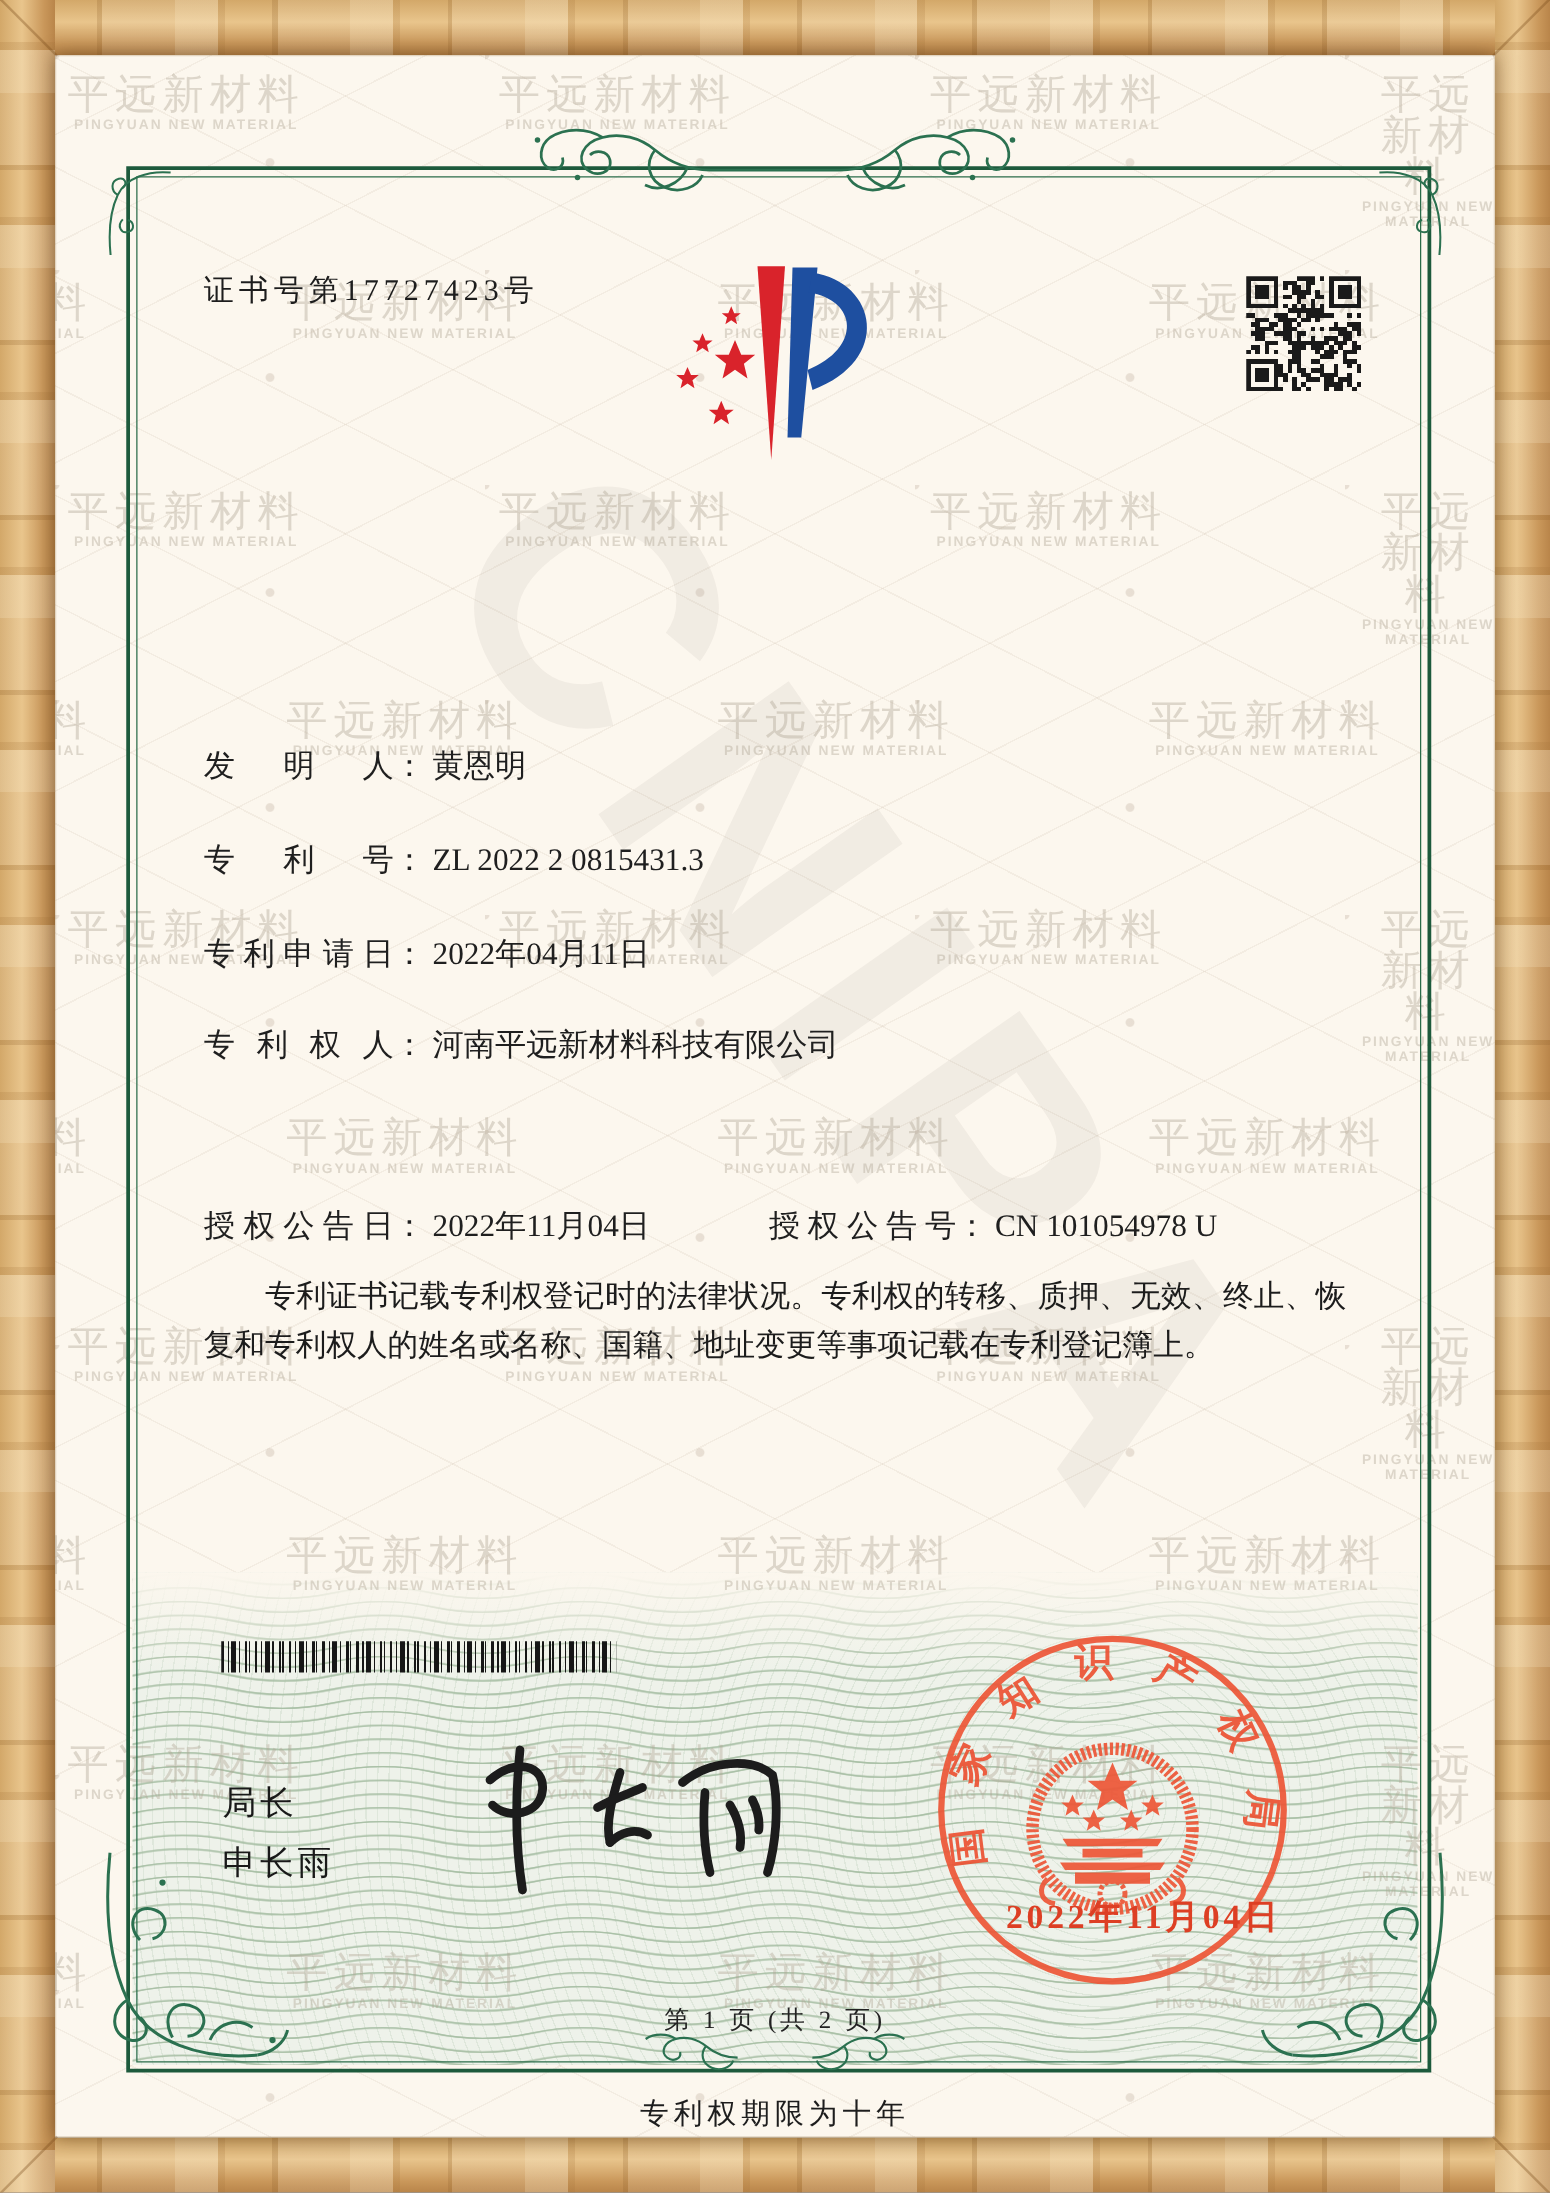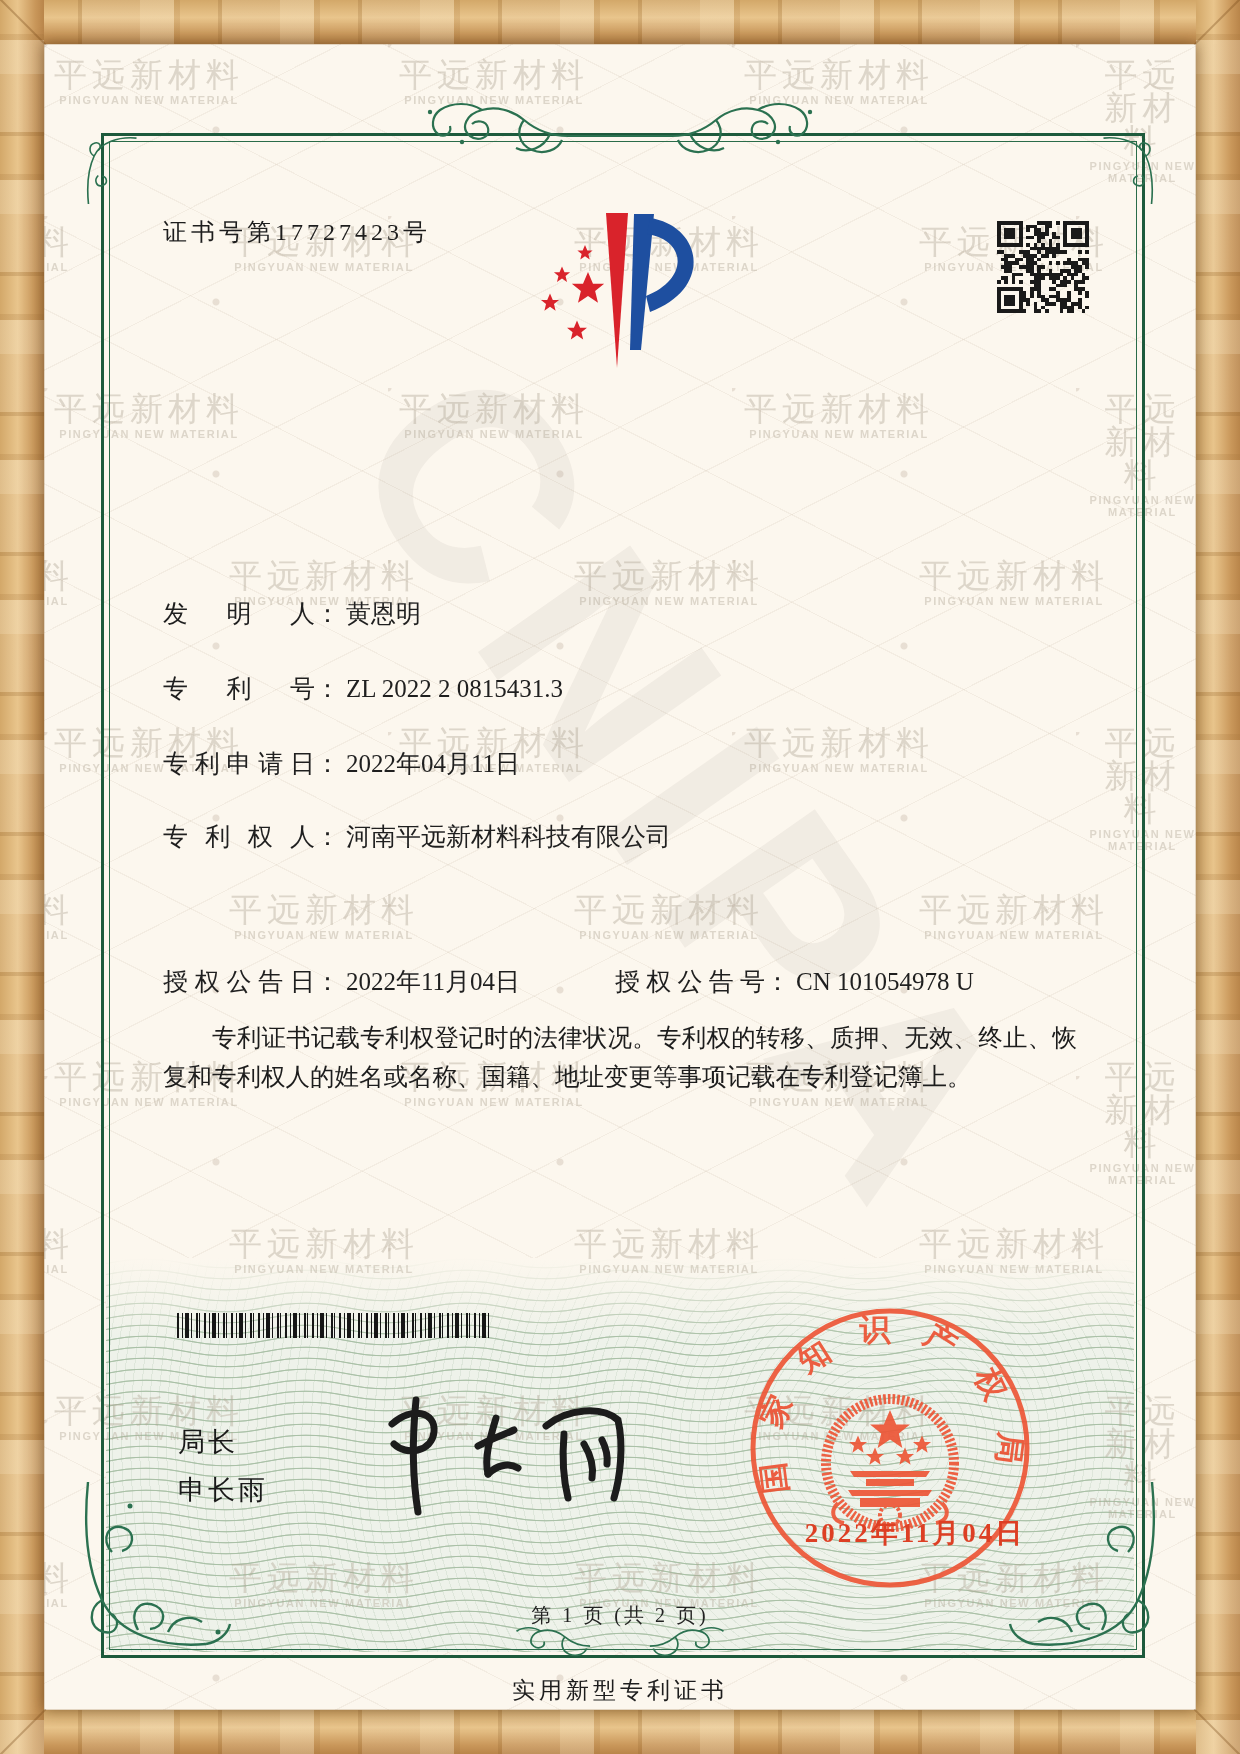--- a/index.html
+++ b/index.html
@@ -776,15 +776,15 @@
         <rect x="-24" y="16" width="48" height="7"></rect>
         <path d="M-42,27 L42,27 L38,33 L-38,33 Z"></path>
         <rect x="-30" y="35" width="60" height="9"></rect>
         <circle cy="52" r="10" fill="none" stroke="#ed5637" stroke-width="4" stroke-dasharray="3 2"></circle>
         <path d="M-52,40 C-60,48 -58,58 -46,60 M52,40 C60,48 58,58 46,60" fill="none" stroke="#ed5637" stroke-width="4"></path>
       </g>
     </svg>
     <div class="seal-date">2022年11月04日</div>
 
     <div class="page-info">第 1 页 (共 2 页)</div>
-    <div class="cont-note">实用新型专利证书</div>
+    <div class="cont-note">专利权期限为十年</div>
   </div>
 </div>
 
 </body></html>

